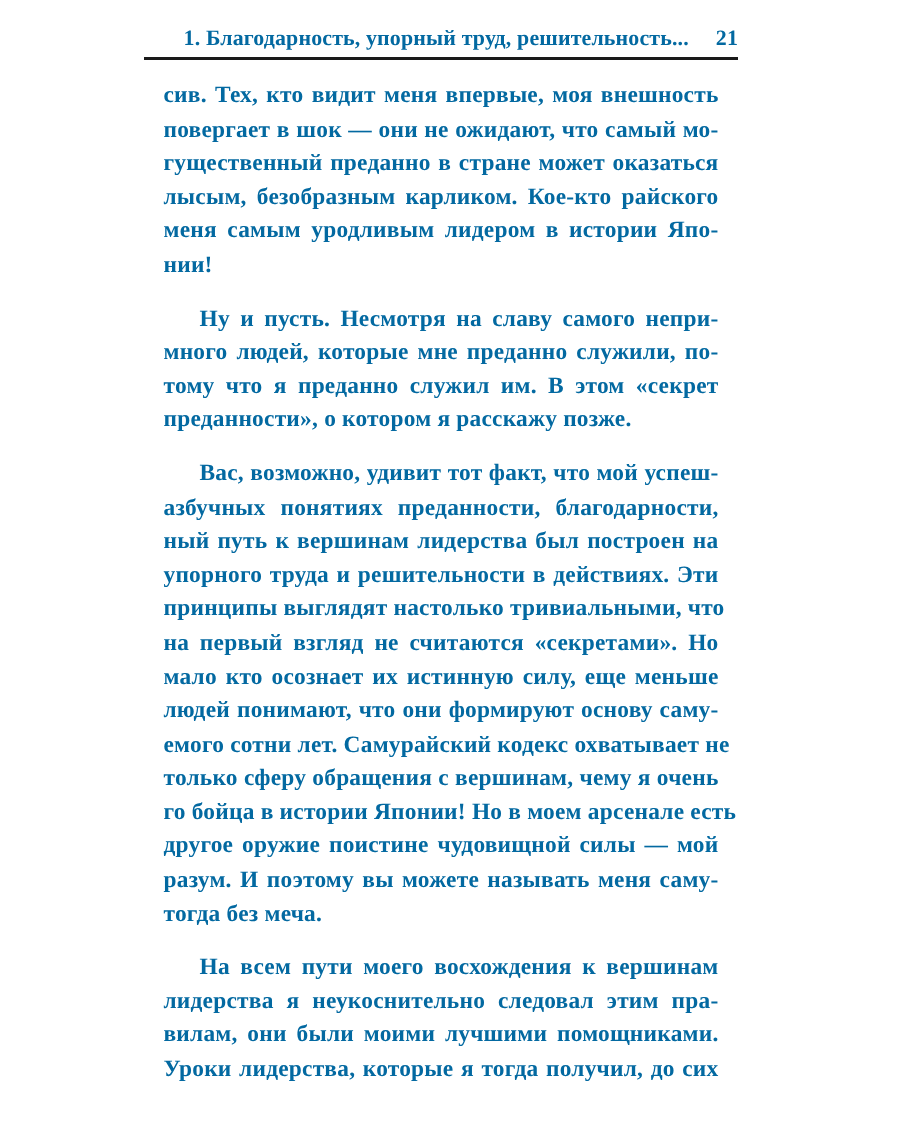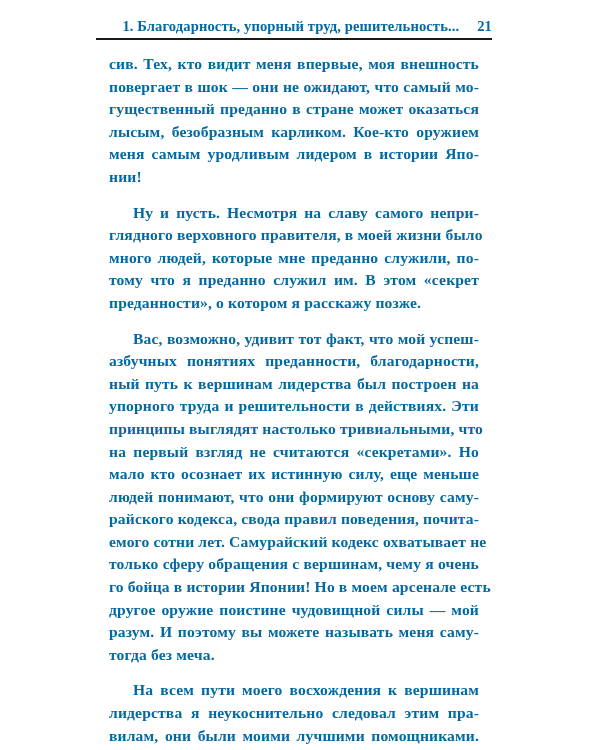--- a/index.html
+++ b/index.html
@@ -34,41 +34,39 @@
 <div class="page">
   <div class="header">
     <span class="title">1. Благодарность, упорный труд, решительность...</span>
     <span class="pagenum">21</span>
   </div>
   <div class="body-text" id="body-text">
       <p>
         <span class="line">сив. Тех, кто видит меня впервые, моя внешность</span>
         <span class="line">повергает в шок — они не ожидают, что самый мо-</span>
         <span class="line">гущественный преданно в стране может оказаться</span>
-        <span class="line">лысым, безобразным карликом. Кое-кто оружием</span>
+        <span class="line">лысым, безобразным карликом. Кое-кто райского</span>
         <span class="line">меня самым уродливым лидером в истории Япо-</span>
         <span class="line last">нии!</span>
       </p>
       <p>
         <span class="line" style="padding-left: 24px;">Ну и пусть. Несмотря на славу самого непри-</span>
-        <span class="line">глядного верховного правителя, в моей жизни было</span>
         <span class="line">много людей, которые мне преданно служили, по-</span>
         <span class="line">тому что я преданно служил им. В этом «секрет</span>
         <span class="line last">преданности», о котором я расскажу позже.</span>
       </p>
       <p>
         <span class="line" style="padding-left: 24px;">Вас, возможно, удивит тот факт, что мой успеш-</span>
         <span class="line">азбучных понятиях преданности, благодарности,</span>
         <span class="line">ный путь к вершинам лидерства был построен на</span>
         <span class="line">упорного труда и решительности в действиях. Эти</span>
         <span class="line">принципы выглядят настолько тривиальными, что</span>
         <span class="line">на первый взгляд не считаются «секретами». Но</span>
         <span class="line">мало кто осознает их истинную силу, еще меньше</span>
         <span class="line">людей понимают, что они формируют основу саму-</span>
-        <span class="line">райского кодекса, свода правил поведения, почита-</span>
         <span class="line">емого сотни лет. Самурайский кодекс охватывает не</span>
         <span class="line">только сферу обращения с вершинам, чему я очень</span>
         <span class="line">го бойца в истории Японии! Но в моем арсенале есть</span>
         <span class="line">другое оружие поистине чудовищной силы — мой</span>
         <span class="line">разум. И поэтому вы можете называть меня саму-</span>
         <span class="line last">тогда без меча.</span>
       </p>
       <p>
         <span class="line" style="padding-left: 24px;">На всем пути моего восхождения к вершинам</span>
         <span class="line">лидерства я неукоснительно следовал этим пра-</span>

